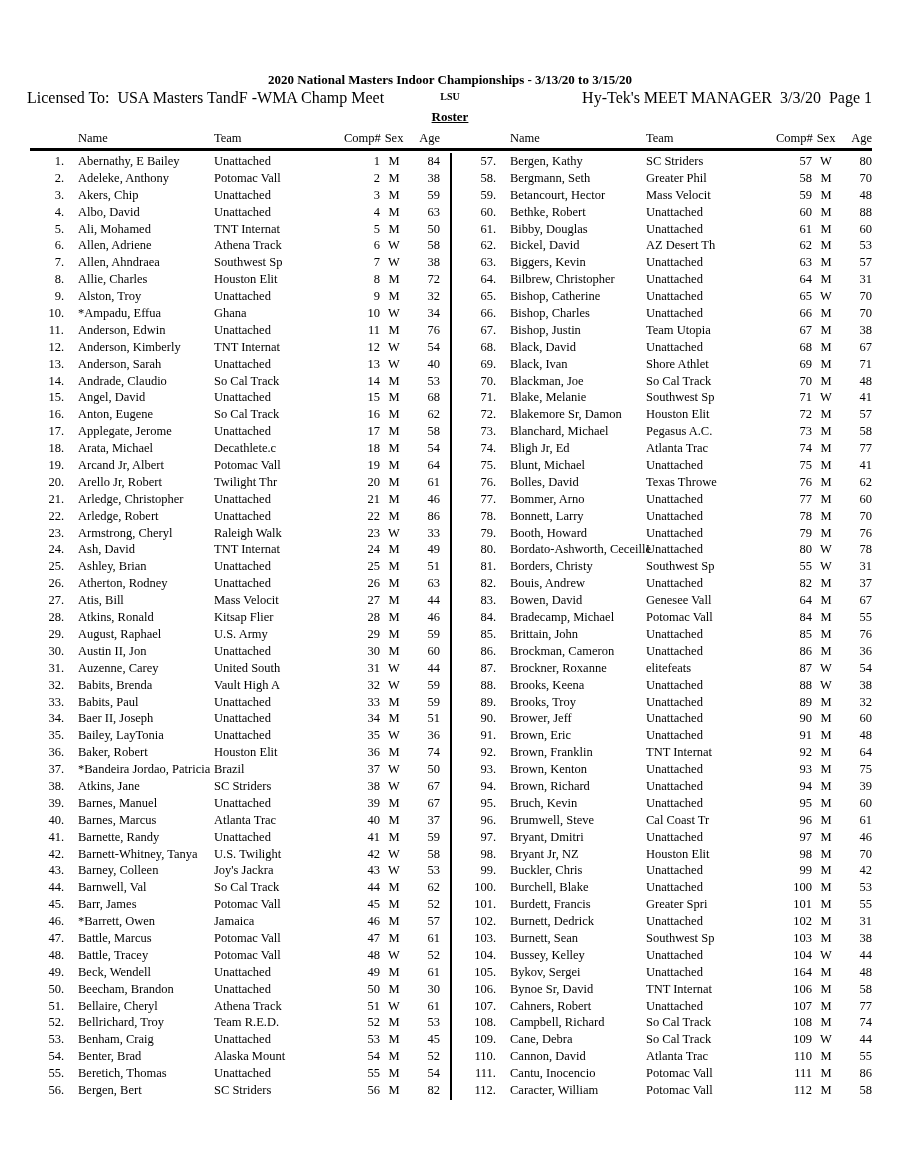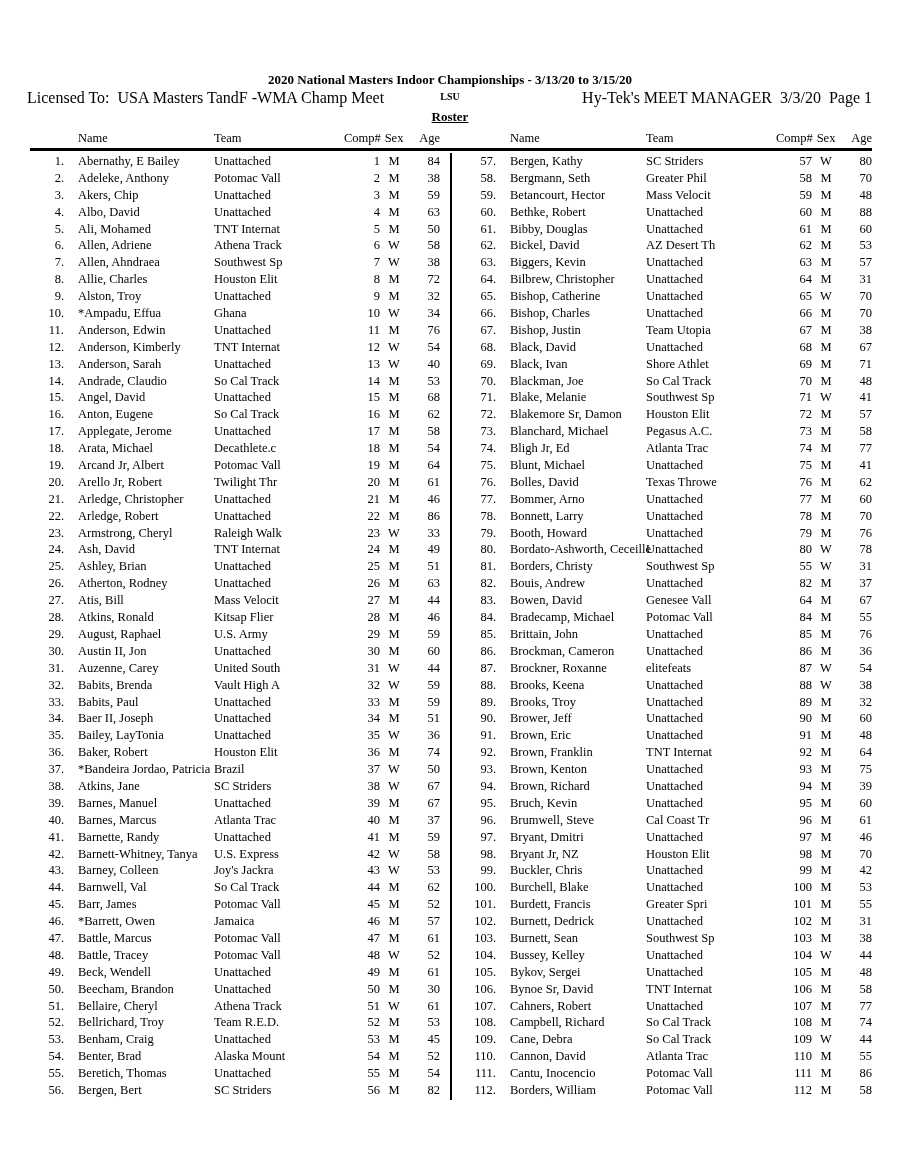--- a/index.html
+++ b/index.html
@@ -482,21 +482,21 @@
     <span class="c-name">Barnette, Randy</span>
     <span class="c-team">Unattached</span>
     <span class="c-comp">41</span>
     <span class="c-sex">M</span>
     <span class="c-age">59</span>
   </div>
 
   <div class="grid-row">
     <span class="c-num">42.</span>
     <span class="c-name">Barnett-Whitney, Tanya</span>
-    <span class="c-team">U.S. Express</span>
+    <span class="c-team">U.S. Twilight</span>
     <span class="c-comp">42</span>
     <span class="c-sex">W</span>
     <span class="c-age">58</span>
   </div>
 
   <div class="grid-row">
     <span class="c-num">43.</span>
     <span class="c-name">Barney, Colleen</span>
     <span class="c-team">Joy's Jackra</span>
     <span class="c-comp">43</span>
@@ -1051,21 +1051,21 @@
     <span class="c-team">Unattached</span>
     <span class="c-comp">104</span>
     <span class="c-sex">W</span>
     <span class="c-age">44</span>
   </div>
 
   <div class="grid-row">
     <span class="c-num">105.</span>
     <span class="c-name">Bykov, Sergei</span>
     <span class="c-team">Unattached</span>
-    <span class="c-comp">105</span>
+    <span class="c-comp">164</span>
     <span class="c-sex">M</span>
     <span class="c-age">48</span>
   </div>
 
   <div class="grid-row">
     <span class="c-num">106.</span>
     <span class="c-name">Bynoe Sr, David</span>
     <span class="c-team">TNT Internat</span>
     <span class="c-comp">106</span>
     <span class="c-sex">M</span>
@@ -1112,21 +1112,21 @@
     <span class="c-num">111.</span>
     <span class="c-name">Cantu, Inocencio</span>
     <span class="c-team">Potomac Vall</span>
     <span class="c-comp">111</span>
     <span class="c-sex">M</span>
     <span class="c-age">86</span>
   </div>
 
   <div class="grid-row">
     <span class="c-num">112.</span>
-    <span class="c-name">Borders, William</span>
+    <span class="c-name">Caracter, William</span>
     <span class="c-team">Potomac Vall</span>
     <span class="c-comp">112</span>
     <span class="c-sex">M</span>
     <span class="c-age">58</span>
   </div>
 </div>
       </div>
       <div class="divider"></div>
     </div>
 

